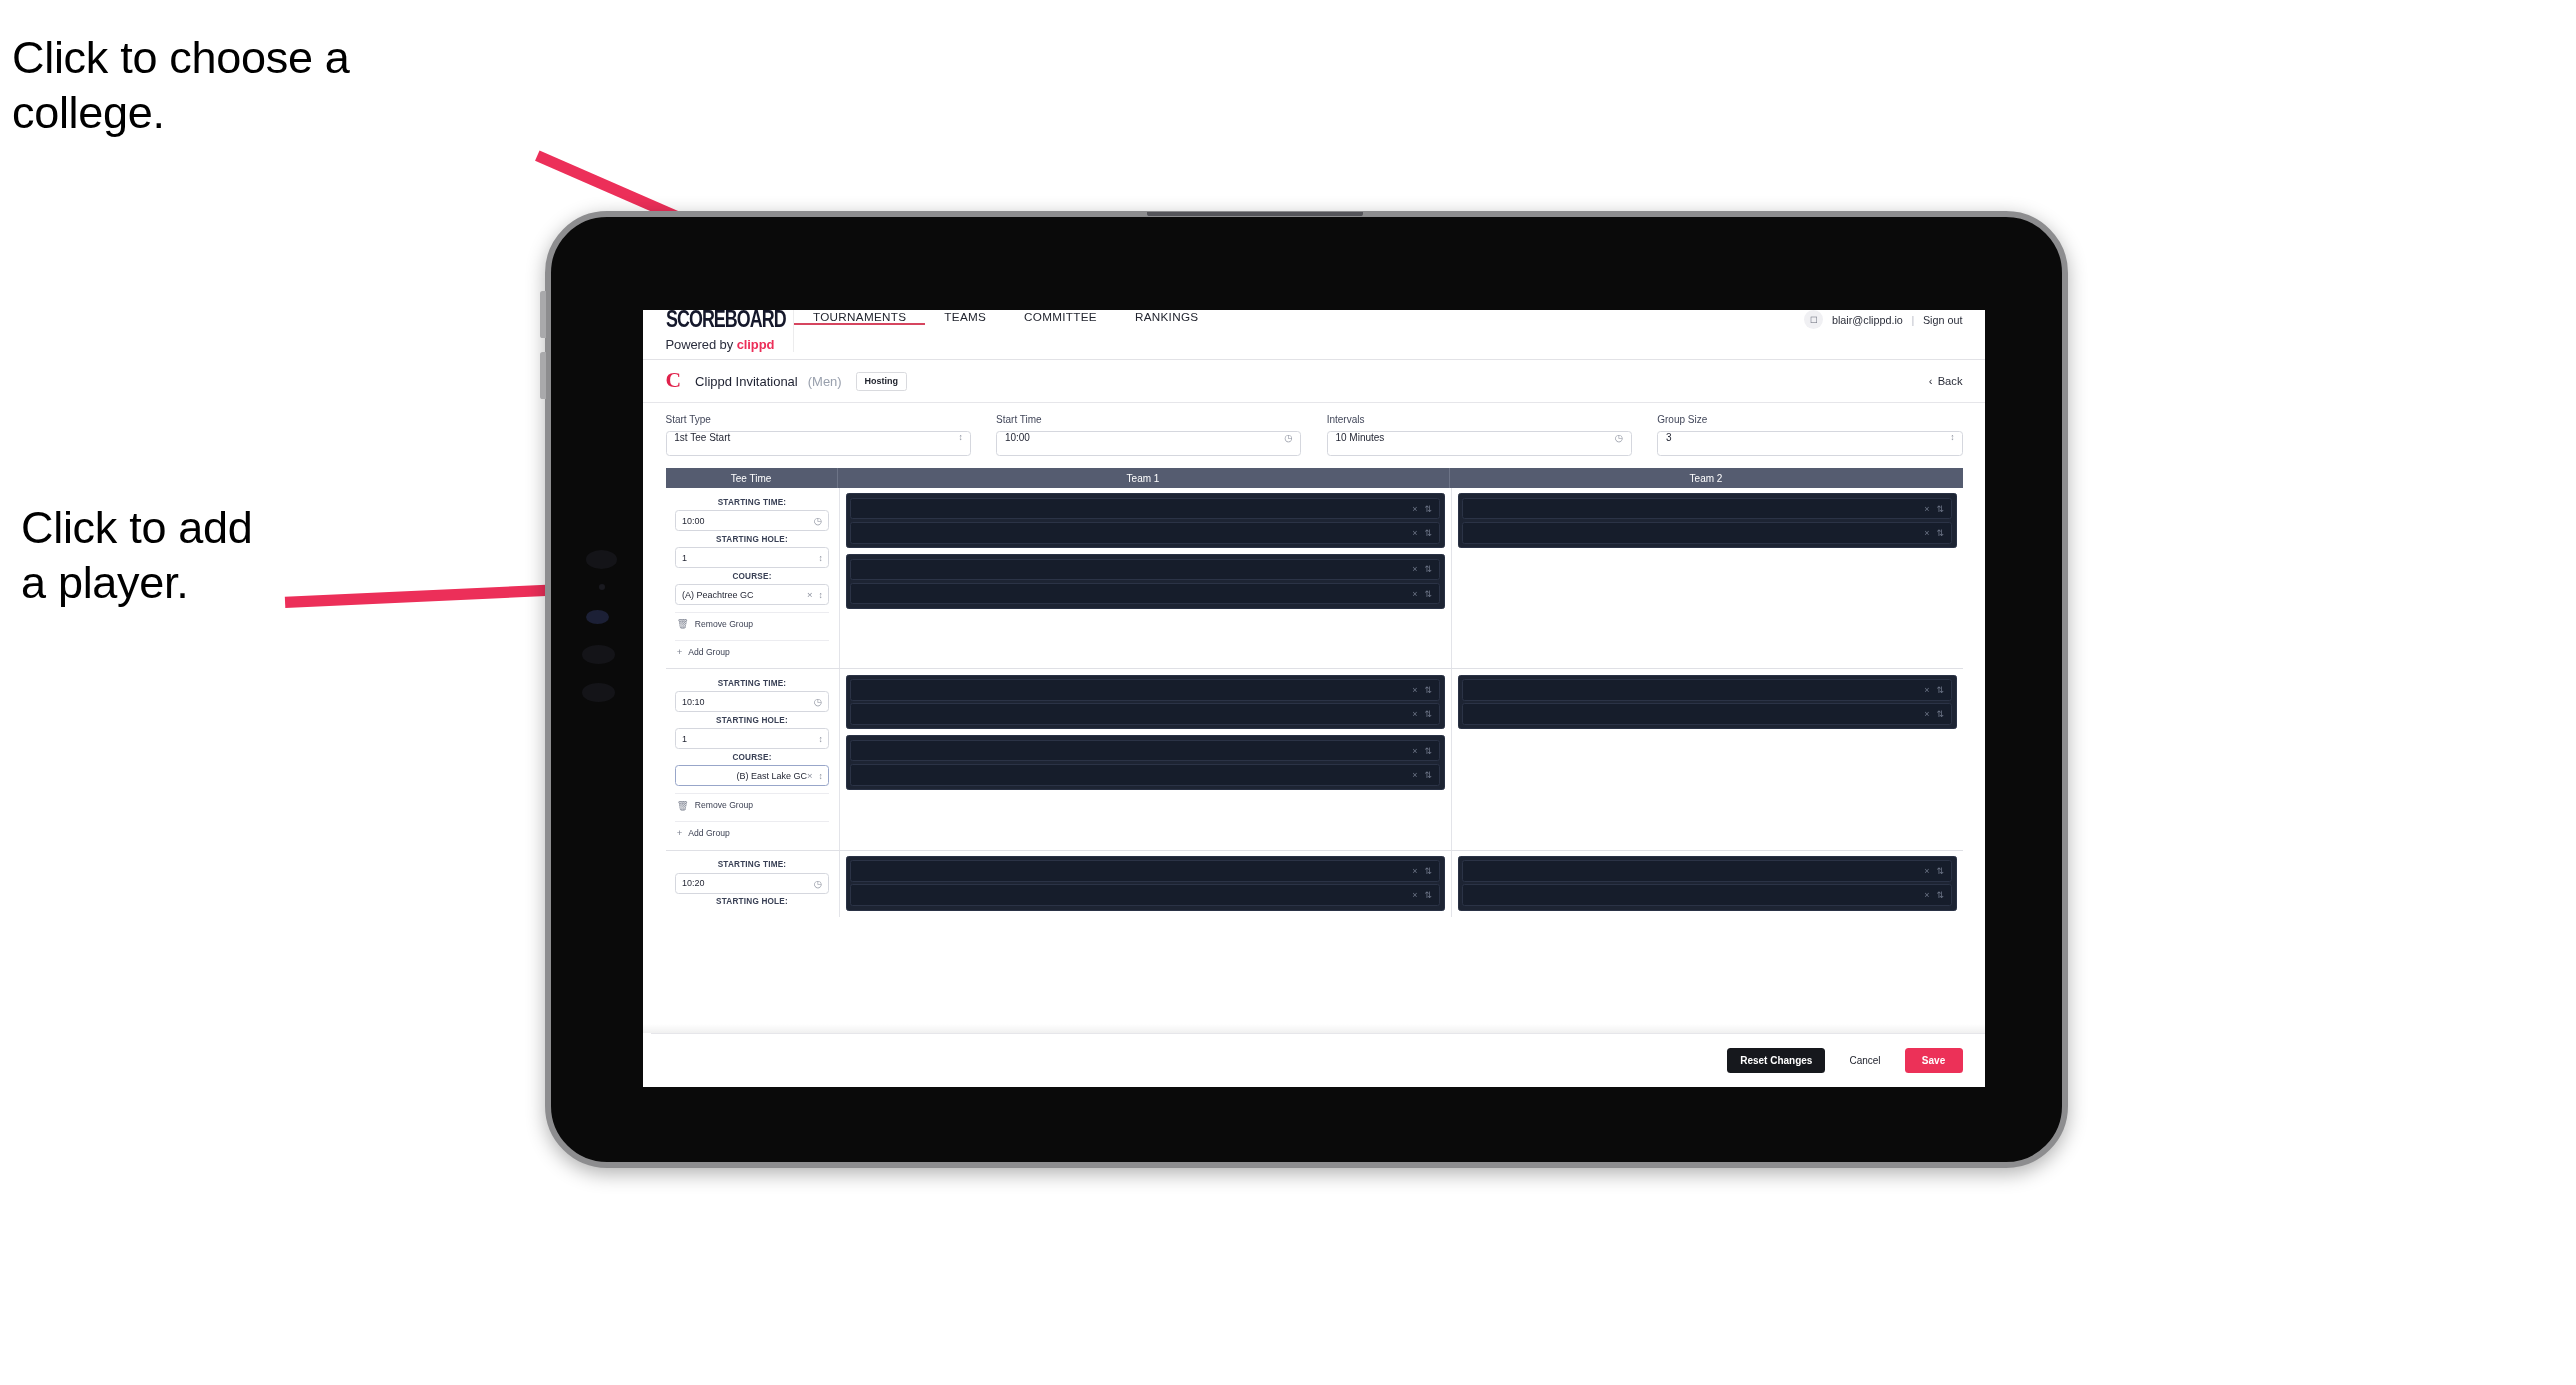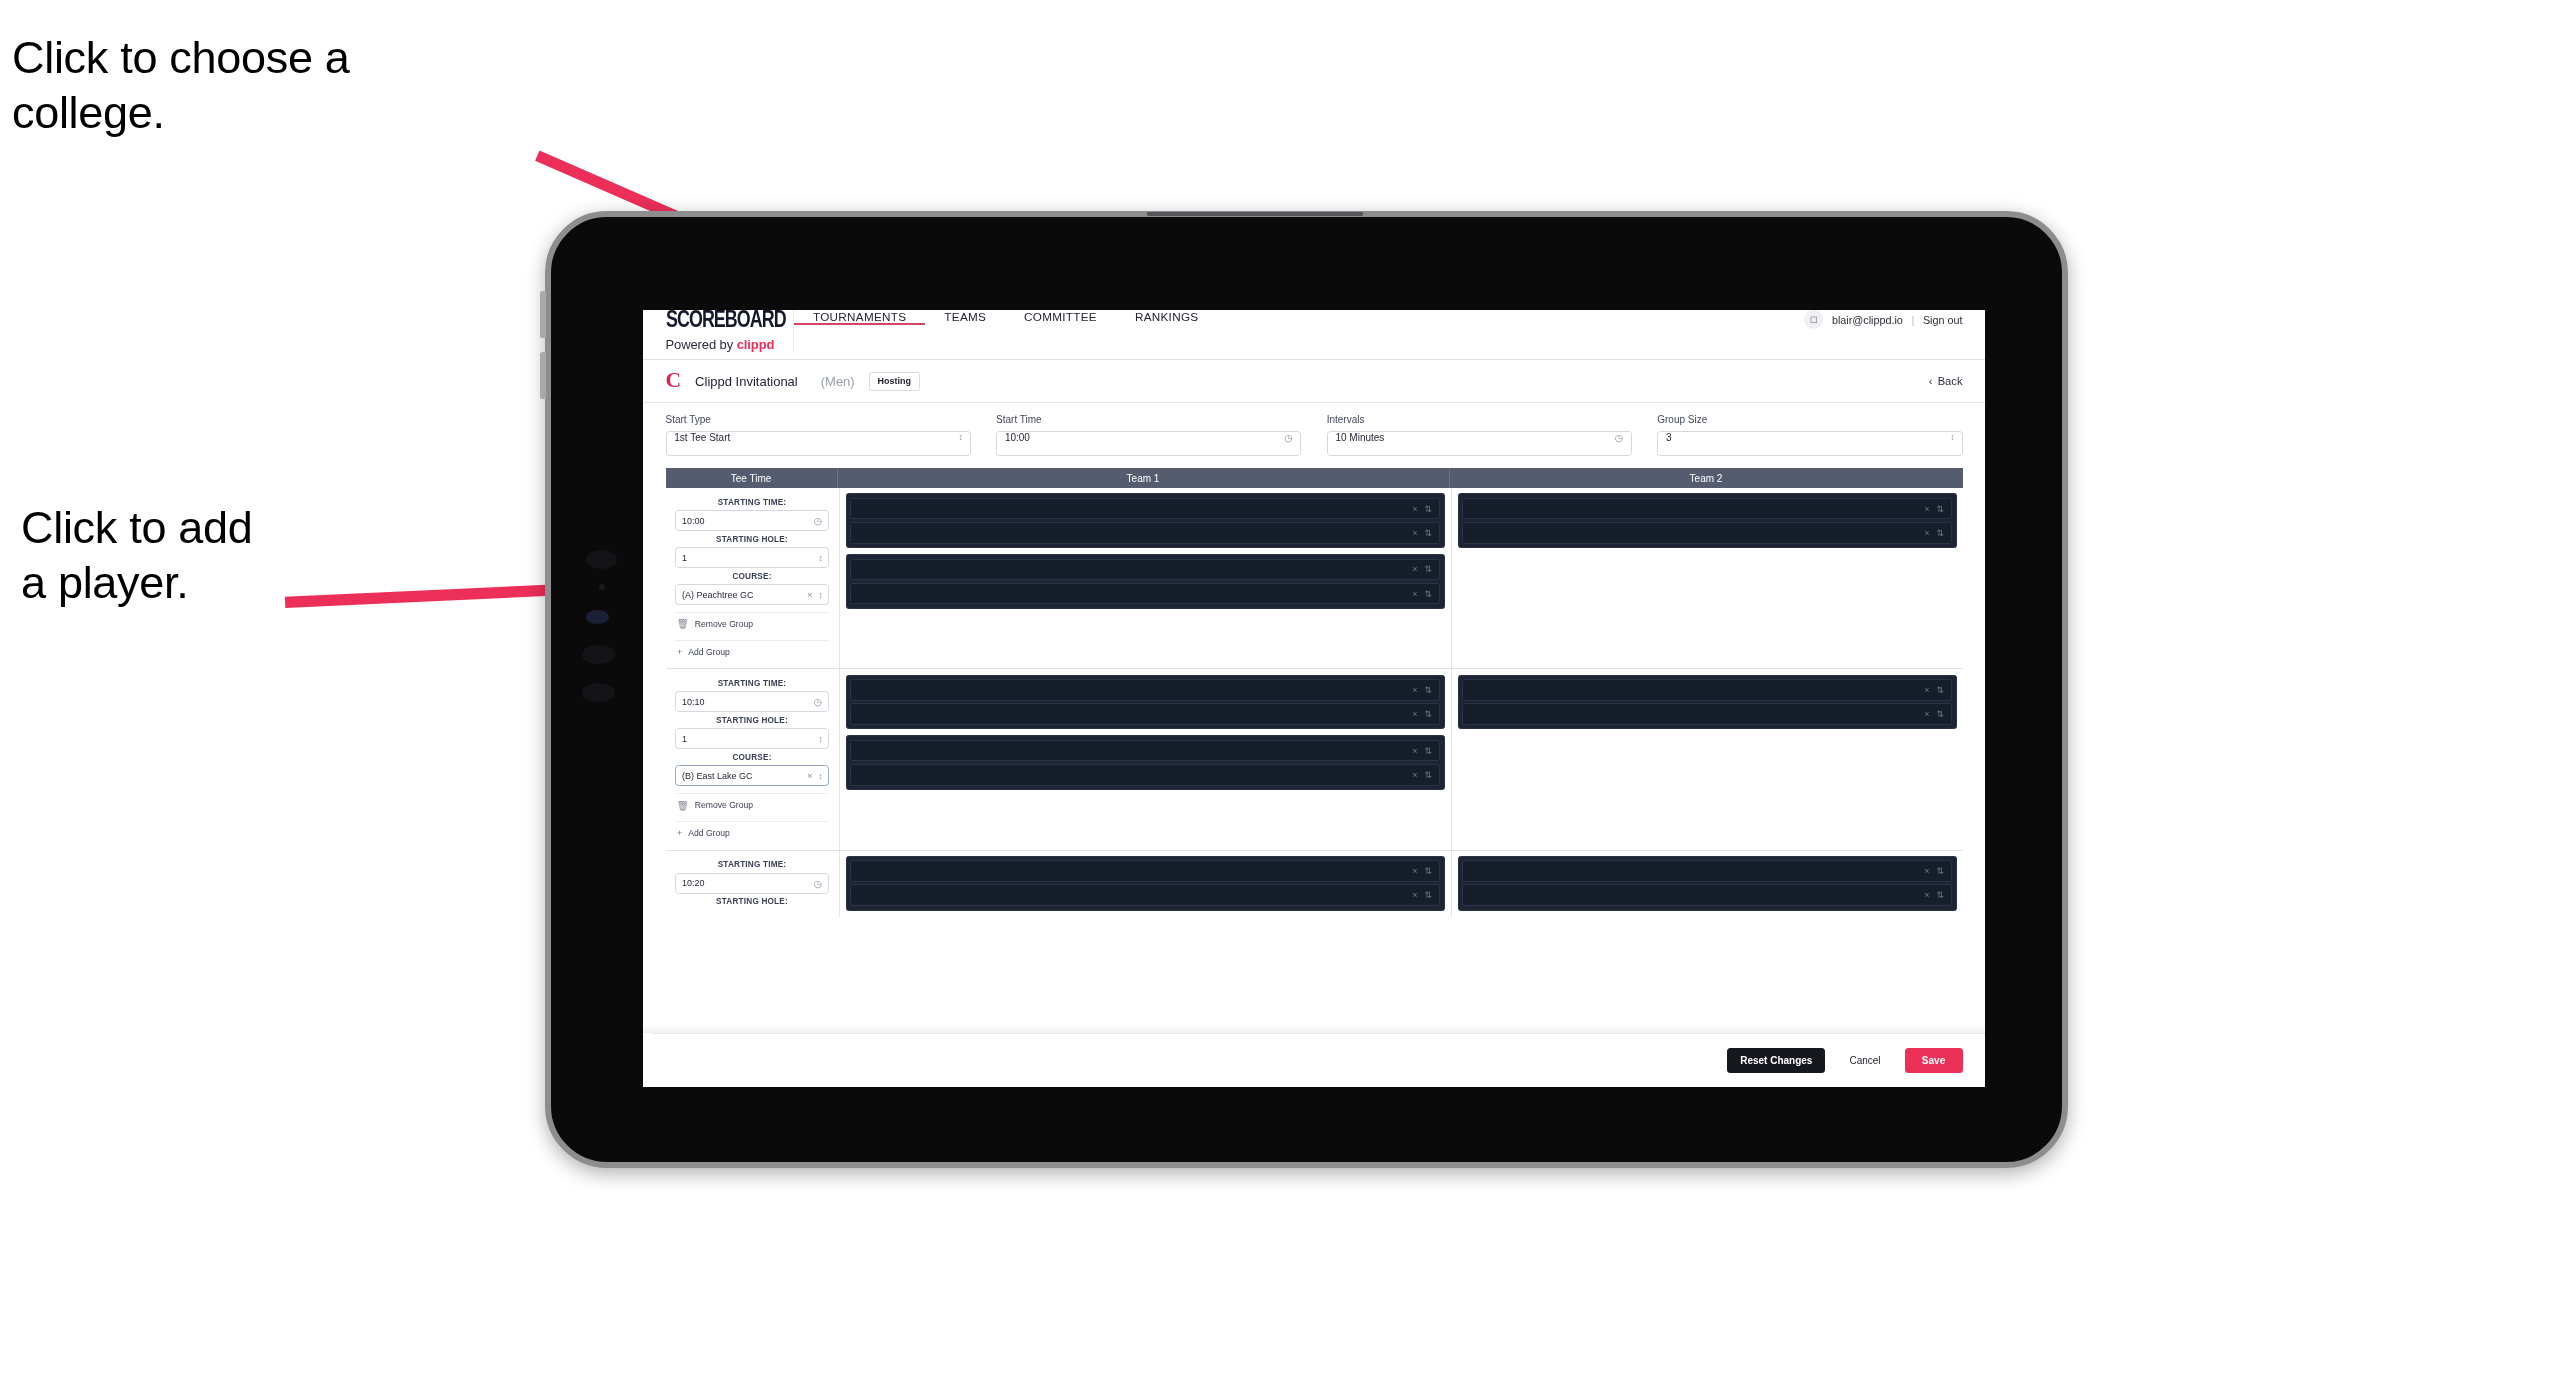--- a/index.html
+++ b/index.html
@@ -107,21 +107,21 @@
   
   #tbar {
     height: 43px; display: flex; align-items: center;
     padding: 0 22.5px; border-bottom: 0.9px solid #e6e6ea; background: #fff;
   }
   #t-logo {
     font-size: 21.6px; font-weight: 800; color: #e0224c;
     font-family: "Liberation Serif", serif; line-height: 1; margin-right: 14px;
   }
   #t-name { font-size: 13px; color: #1d2030; }
-  #t-gender { font-size: 13px; color: #99a0ad; margin-left: 23px; }
+  #t-gender { font-size: 13px; color: #99a0ad; margin-left: 10px; }
   #t-badge {
     margin-left: 14px; border: 0.9px solid #d9dade; border-radius: 2.6px;
     padding: 3.5px 7.8px; font-size: 9px; font-weight: 700; color: #22252f;
   }
   #t-back {
     margin-left: auto; font-size: 11.2px; color: #2b2e3a;
     display: flex; align-items: center; gap: 5.2px; cursor: pointer;
   }
 
   
@@ -160,21 +160,21 @@
   .sub-label {
     font-size: 8.2px; font-weight: 700; color: #394055;
     letter-spacing: 0.2px; margin: 3.5px 0 3.5px 0;
   }
   .mini-ctrl {
     height: 21px; border: 0.9px solid #d5d7de; border-radius: 3.5px;
     display: flex; align-items: center; padding: 0 6px;
     font-size: 9px; color: #1f2230; text-align: left; cursor: pointer;
     background: #fff;
   }
-  .mini-ctrl.focused { border-color: #98a6c9; }
+  .mini-ctrl.focused { border-color: #98a6c9; text-align: right; }
   .mini-ctrl .val { flex: 1; }
   .link-row {
     display: flex; align-items: center; gap: 6px;
     font-size: 8.6px; color: #3a3f51; padding: 5.2px 1.7px 3.5px 1.7px;
     border-top: 0.9px solid #ececf0; margin-top: 7px; cursor: pointer;
   }
   .link-row.nb { border-top: 0.9px solid #ececf0; }
   .link-icon { color: #7d8290; font-size: 9.5px; }
 
   .col-team {

